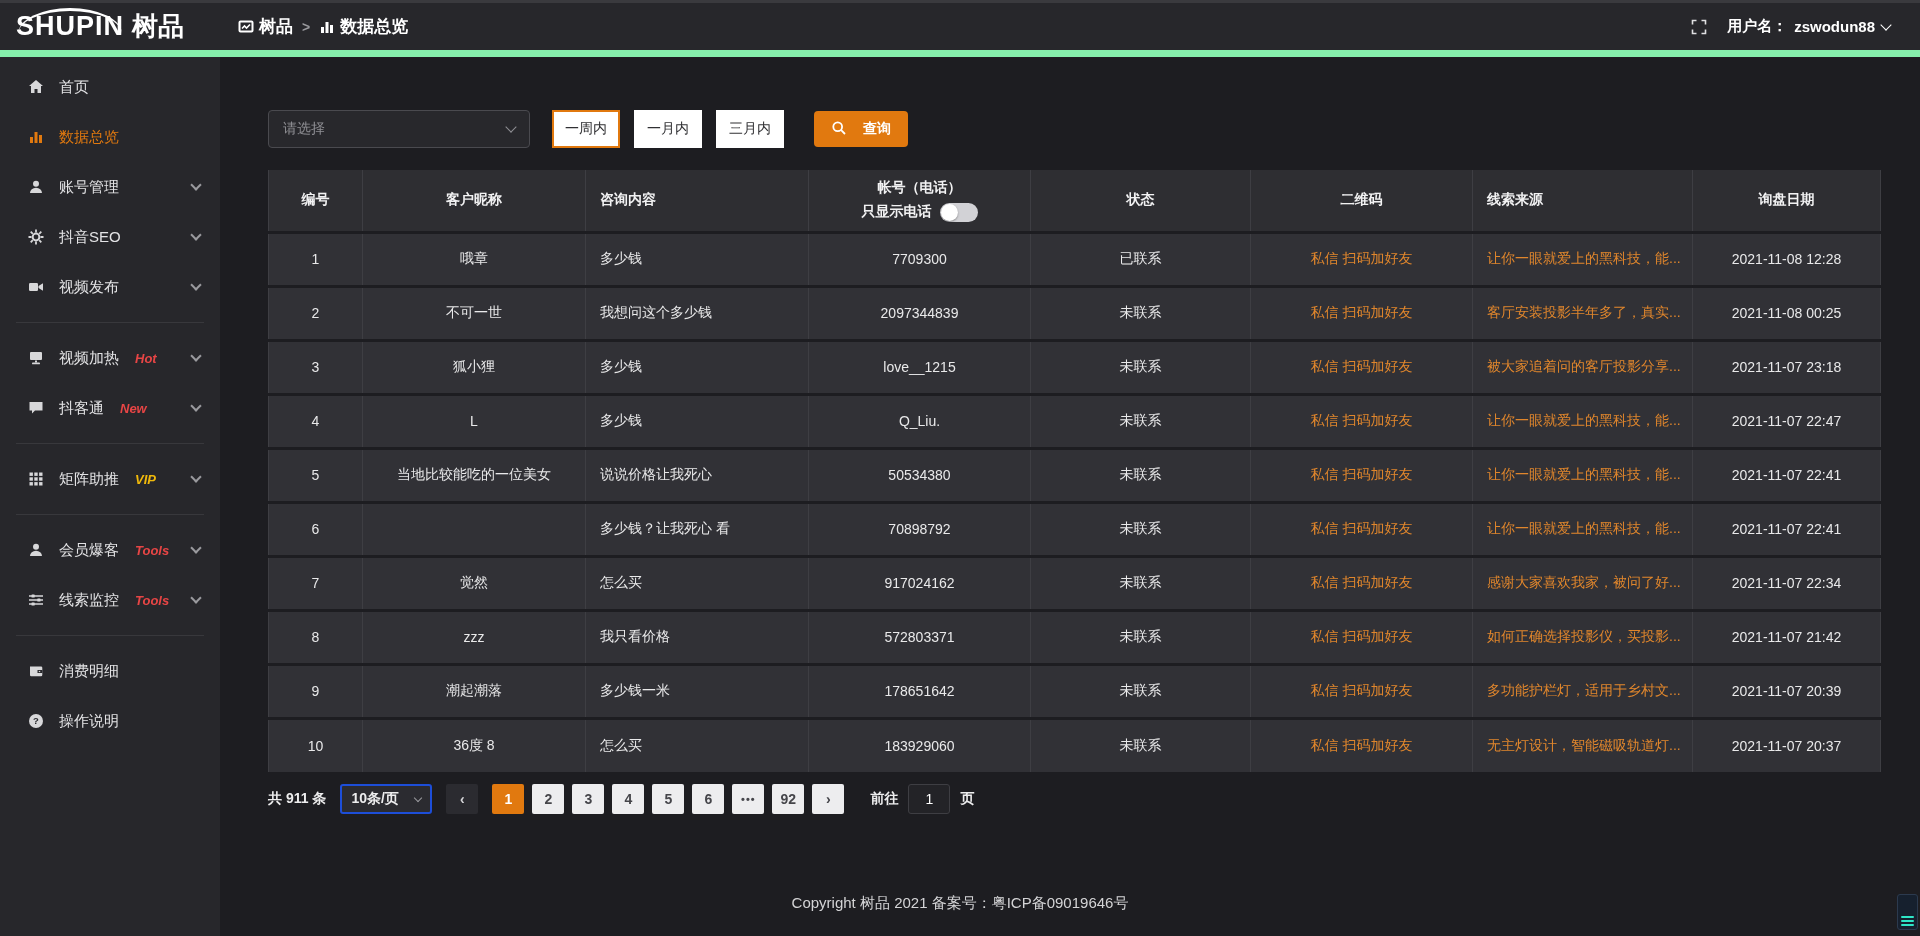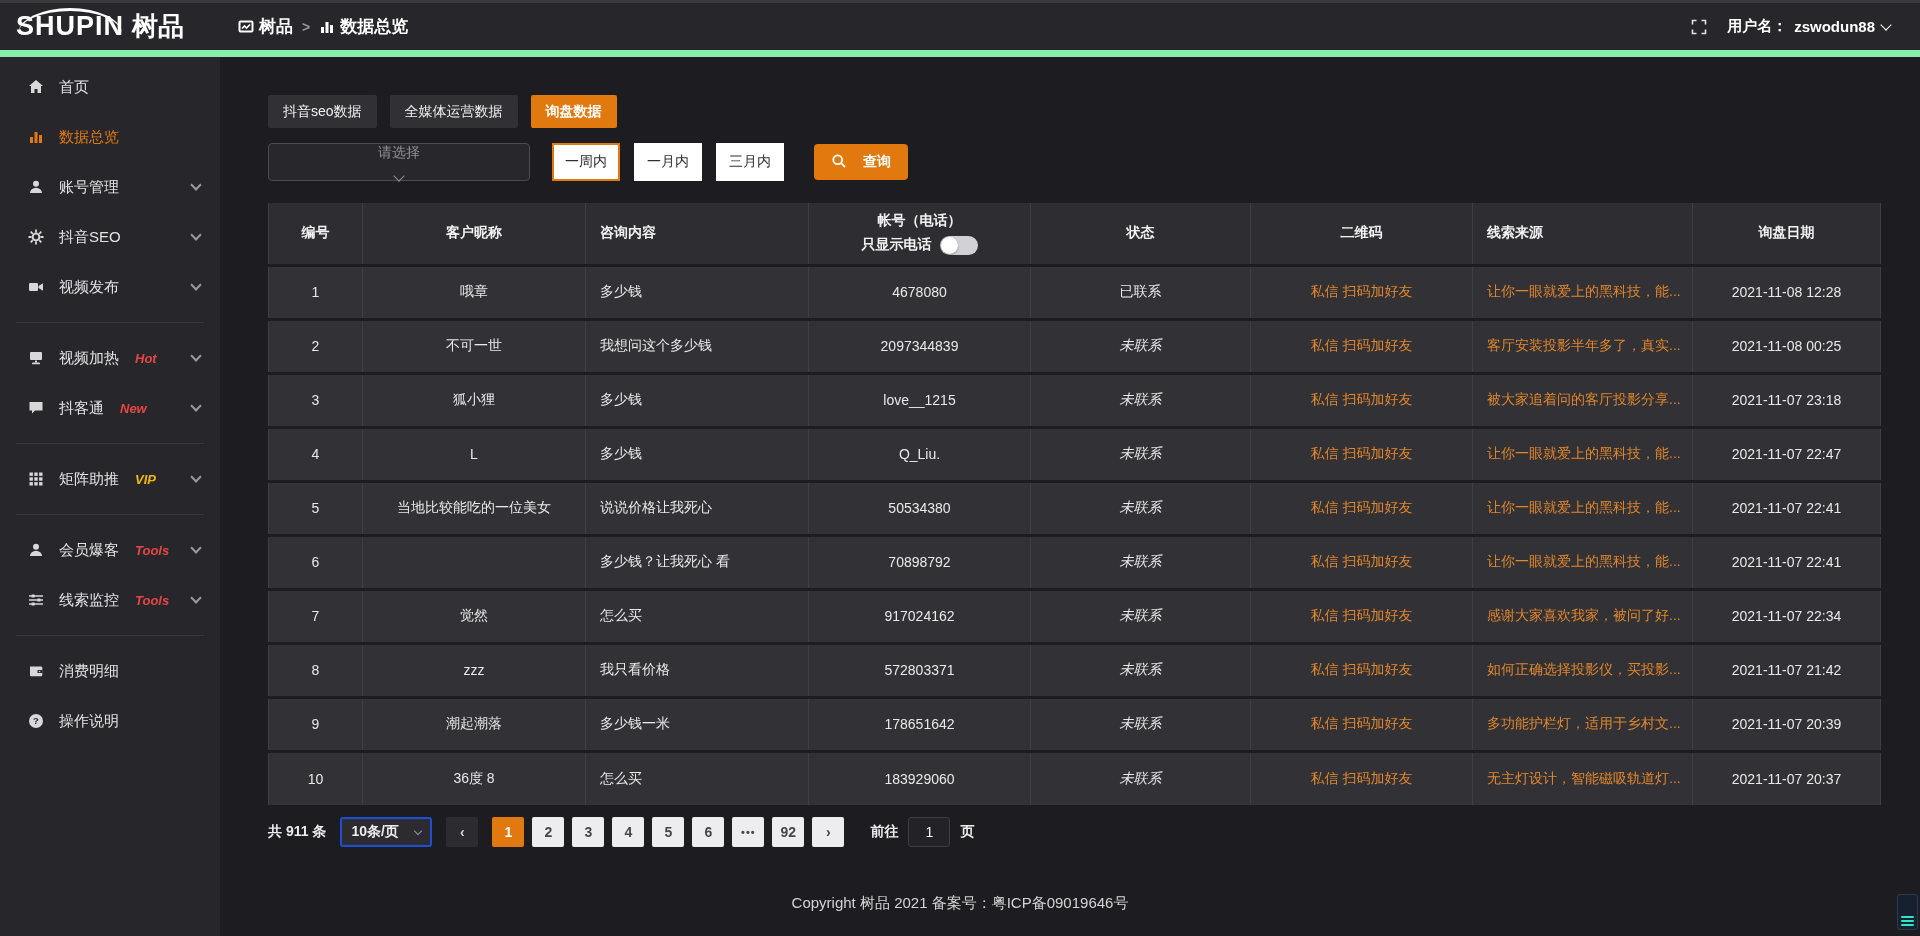--- a/index.html
+++ b/index.html
@@ -36,35 +36,35 @@
   .caret { display:inline-block; width:8px; height:8px; border-right:2px solid #9a9a9e; border-bottom:2px solid #9a9a9e; transform:rotate(45deg); margin-top:-4px; }
   .menu-divider { height:1px; background:#38383c; margin:10px 16px; }
 
   
   .main { flex:1; padding:38px 0 0 48px; min-width:0; }
   .tabs { display:flex; gap:13px; }
   .tab { height:33px; padding:0 15px; display:flex; align-items:center; background:#303035; color:#f0f0f0; font-size:14px; border-radius:2px; cursor:pointer; }
   .tab.active { background:#e1790f; color:#fff; font-weight:bold; }
 
   .filterbar { display:flex; align-items:center; margin-top:8px; height:52px; }
-  .select { width:262px; height:38px; background:#28282c; border:1px solid #4a4a4f; border-radius:4px; display:flex; align-items:center; justify-content:space-between; padding:0 14px; color:#8f8f94; font-size:14px; cursor:pointer;flex-direction:column; }
+  .select { width:262px; height:38px; background:#28282c; border:1px solid #4a4a4f; border-radius:4px; display:flex; align-items:center; justify-content:space-between; padding:0 14px; color:#8f8f94; font-size:14px; cursor:pointer; }
   .select .caret { border-color:#8f8f94; border-width:1.5px; }
   .range-group { display:flex; gap:14px; margin-left:22px; }
   .range-btn { height:36px; min-width:60px; padding:17px 11px; background:#fff; border:2px solid #fff; border-radius:0; color:#303033; font-size:14px; display:flex; align-items:center; justify-content:center; cursor:pointer; }
   .range-btn.active { border-color:#e1790f; }
   .query-btn { height:36px; margin-left:30px; padding:0 17px; background:#e1790f; border:none; border-radius:4px; color:#fff; font-size:14px; font-weight:bold; display:flex; align-items:center; gap:16px; cursor:pointer; }
 
   
   table.data-table { margin-top:15px; width:1612px; table-layout:fixed; border-collapse:collapse; }
   .data-table th { background:#2e2e32; height:62px; font-size:14px; font-weight:bold; color:#f2f2f3; }
   .data-table td { background:#313136; height:54px; font-size:14px; color:#e9e9ea; }
   .data-table th, .data-table td { border-left:1px solid #3e3e43; border-right:1px solid #3e3e43; border-top:3px solid #1d1d21; border-bottom:0; padding:0 14px; text-align:center; overflow:hidden; white-space:nowrap; }
   .data-table tr:first-child th { border-top:0; }
   .c-content, .c-source { text-align:left !important; }
-  .pending { color:#e0862c;font-style:italic; }
+  .pending { color:#e0862c; }
   .contacted { color:#f2f2f3; }
   .link { color:#e0862c; cursor:pointer; }
   .toggle-row { display:flex; justify-content:center; gap:8px; margin-top:6px; font-weight:bold; }
   .switch { width:38px; height:19px; border-radius:10px; background:#d2d2d6; position:relative; cursor:pointer; display:inline-block; }
   .switch::after { content:""; position:absolute; left:1px; top:1px; width:17px; height:17px; border-radius:50%; background:#fff; box-shadow:0 1px 2px rgba(0,0,0,.35); }
 
   
   .pagination { display:flex; align-items:center; margin-top:12px; font-size:14px; color:#ededee; }
   .pg-total { font-weight:bold; margin-right:14px; }
   .pg-size { width:92px; height:30px; background:#2b2b30; border:2px solid #1d4ed8; border-radius:3px; display:flex; align-items:center; justify-content:space-between; padding:0 9px; cursor:pointer; font-weight:bold; }
@@ -268,25 +268,20 @@
                 <circle cx="8" cy="8" r="7"></circle>
                 <text x="8" y="11.4" text-anchor="middle" font-size="9.5" font-weight="bold" fill="#27272b">?</text>
               </svg>
             </span>
             <span class="mi-label">操作说明</span>
           </div>
         </div>
     </aside>
 
     <main class="main">
-      <div class="tabs">
-          <div class="tab">抖音seo数据</div>
-          <div class="tab">全媒体运营数据</div>
-          <div class="tab active">询盘数据</div>
-        </div>
 
       <div class="filterbar">
         <div class="select">
           <span>请选择</span>
           <span class="caret"></span>
         </div>
         <div class="range-group">
             <button class="range-btn active">一周内</button>
             <button class="range-btn">一月内</button>
             <button class="range-btn">三月内</button>
@@ -327,21 +322,21 @@
             <th>二维码</th>
             <th class="c-source">线索来源</th>
             <th>询盘日期</th>
           </tr>
         </thead>
         <tbody>
             <tr>
               <td class="c-id">1</td>
               <td class="c-nick">哦章</td>
               <td class="c-content">多少钱</td>
-              <td class="c-account">4678080</td>
+              <td class="c-account">7709300</td>
               <td class="c-status contacted">已联系</td>
               <td class="c-qr"><span class="link">私信 扫码加好友</span></td>
               <td class="c-source"><span class="link">让你一眼就爱上的黑科技，能...</span></td>
               <td class="c-date">2021-11-08 12:28</td>
             </tr>
             <tr>
               <td class="c-id">2</td>
               <td class="c-nick">不可一世</td>
               <td class="c-content">我想问这个多少钱</td>
               <td class="c-account">2097344839</td>

